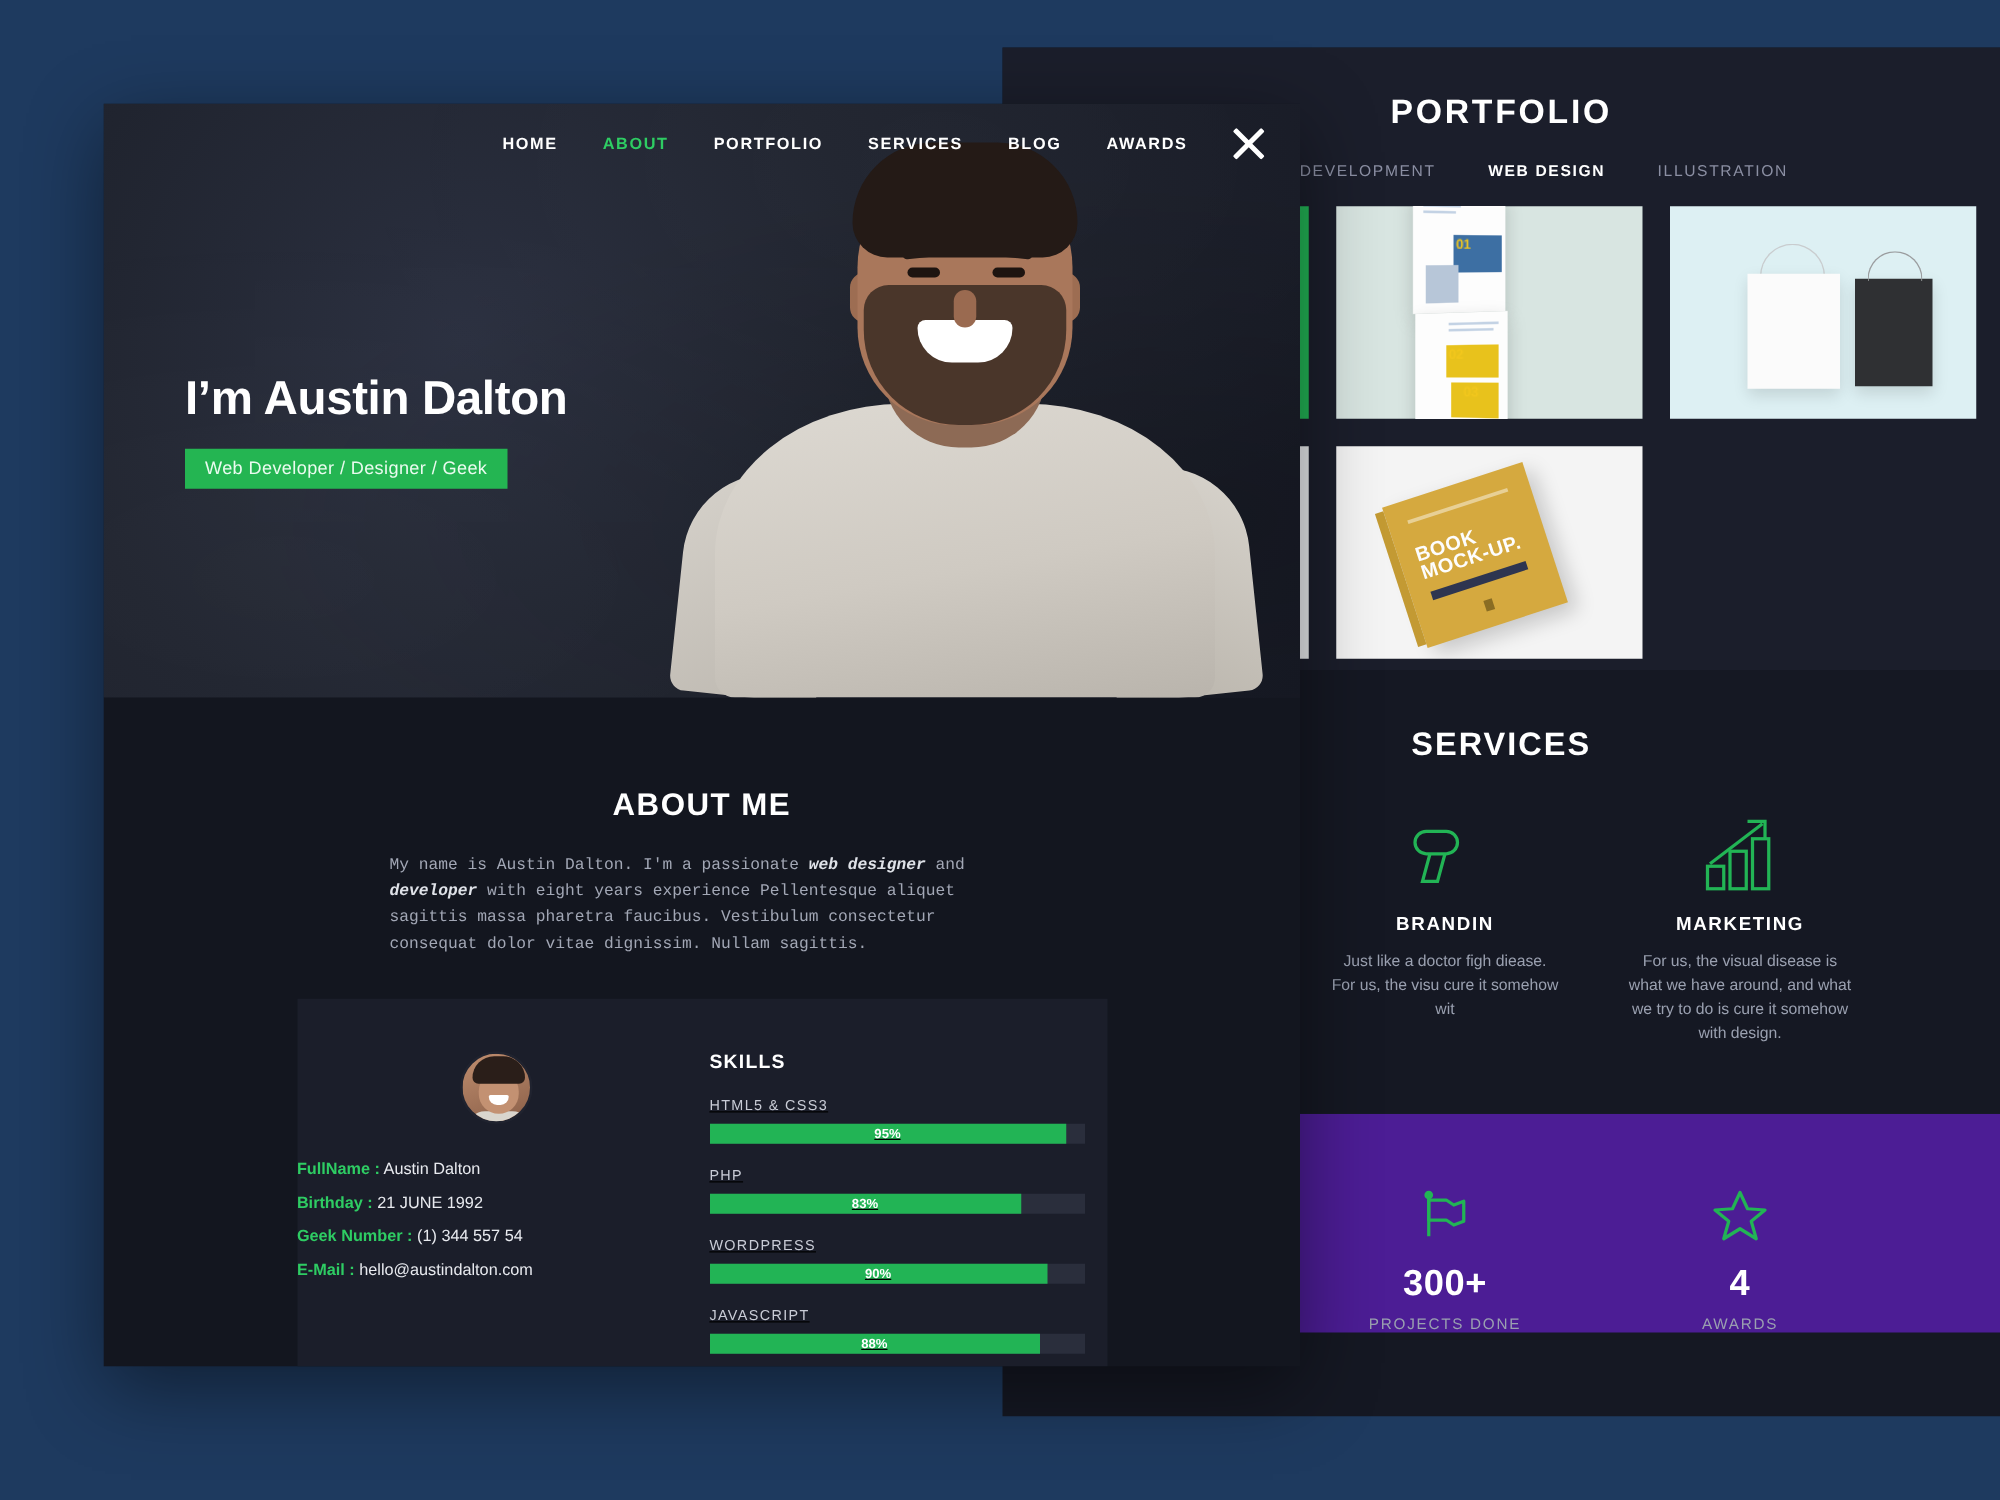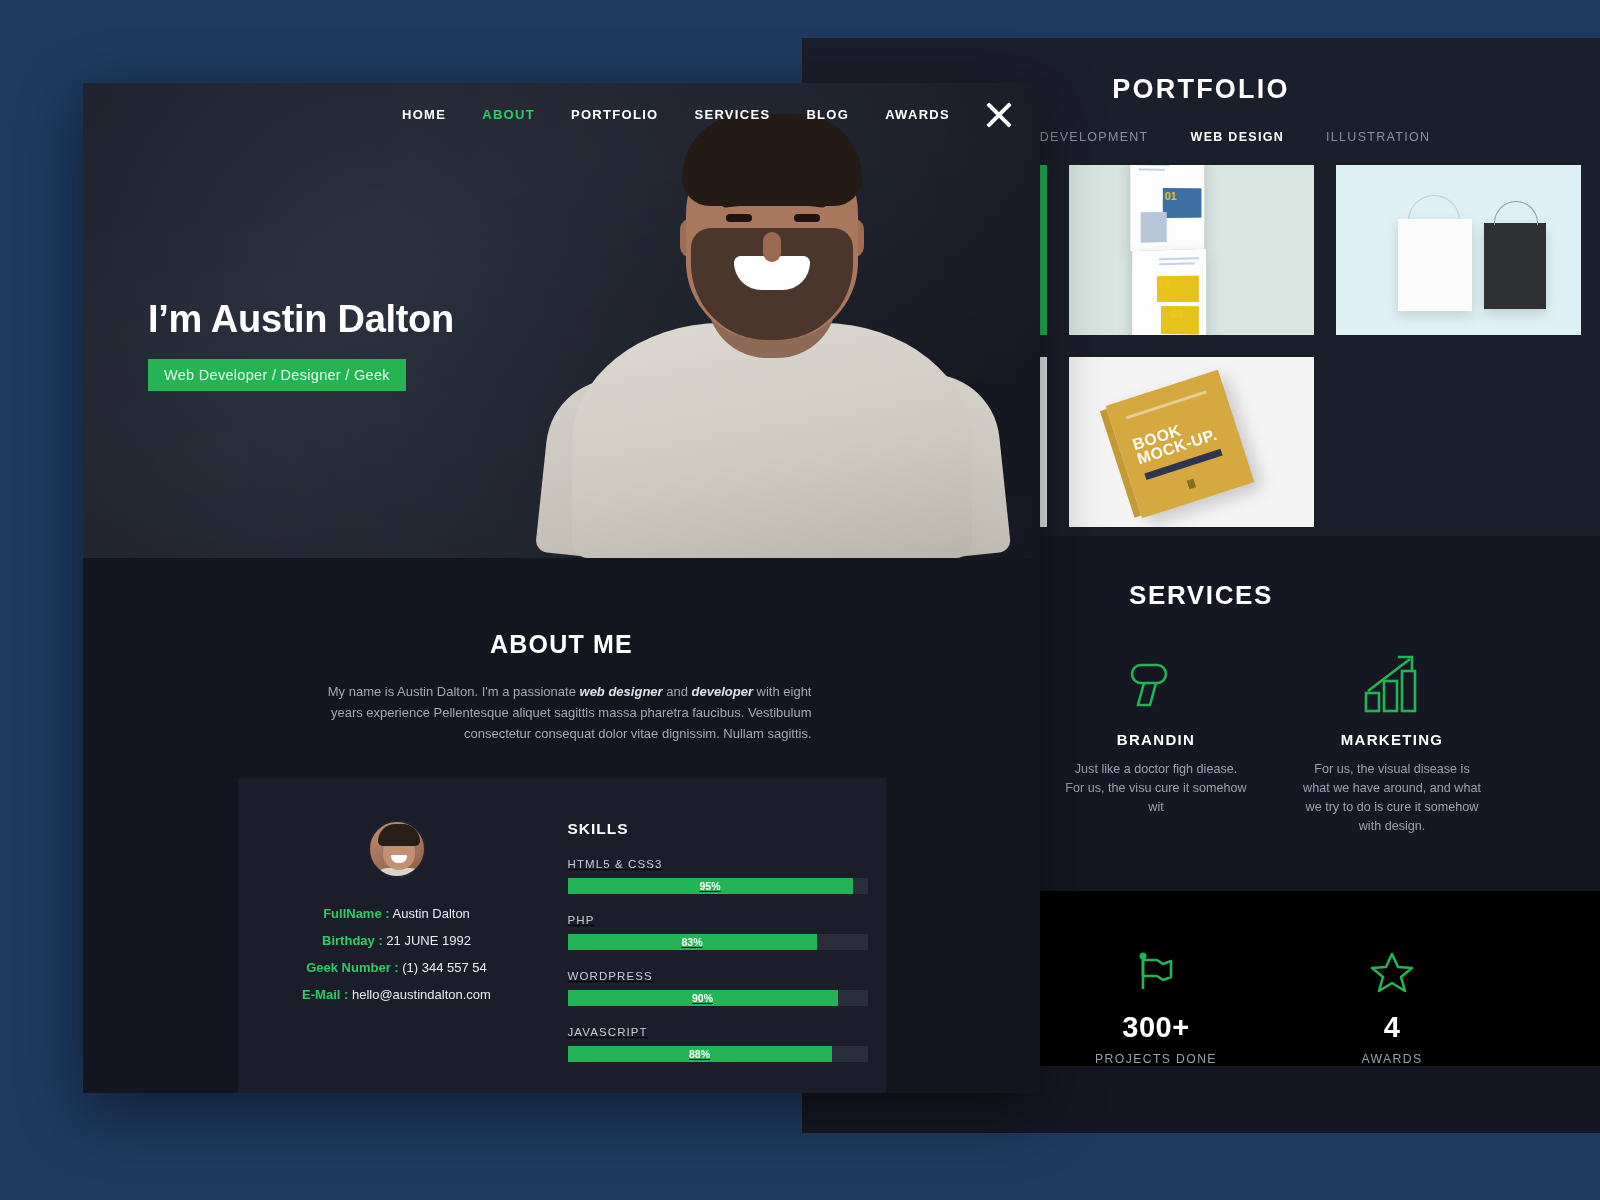--- a/index.html
+++ b/index.html
@@ -94,21 +94,21 @@
     display:grid; grid-template-columns:repeat(3, 236px); gap:0;
     position:relative; left:-236px; width:944px; margin-top:34px;
     padding-left:236px;
   }
   .service-card { text-align:center; padding:0 26px; }
   .svc-icon { height:76px; display:flex; align-items:center; justify-content:center; }
   .svc-name { color:#fff; font-size:15px; font-weight:bold; letter-spacing:1.3px; margin-top:10px; }
   .svc-desc { color:#9aa0b0; font-size:12.6px; line-height:19px; margin-top:12px; }
 
   
-  .stats-section { background:#000000; height:auto; padding:52px 0 0 0; }
+  .stats-section { background:#4c1d95; height:auto; padding:52px 0 0 0; }
   .stats-grid {
     display:grid; grid-template-columns:repeat(3, 236px);
     position:relative; left:-236px; width:944px; padding-left:236px;
   }
   .stat-card { text-align:center; }
   .stat-icon { height:58px; display:flex; align-items:center; justify-content:center; }
   .stat-num { color:#fff; font-size:29px; font-weight:bold; margin-top:10px; letter-spacing:.5px; }
   .stat-label { color:#9aa0b0; font-size:12.2px; letter-spacing:1.4px; margin-top:8px; }
 
   
@@ -210,30 +210,30 @@
               background:#241a16; border-radius:4px; transform:rotate(-6deg); }
   .ph-brow-r { position:absolute; left:50%; margin-left:20px; bottom:352px; width:34px; height:7px;
               background:#241a16; border-radius:4px; transform:rotate(6deg); }
   .ph-nose { position:absolute; left:50%; margin-left:-9px; bottom:296px; width:18px; height:30px;
              background:#9a6a50; border-radius:9px; }
 
   
   .about { background:#13161f; padding:72px 0 0 0; height:535px; }
   .about-title { text-align:center; color:#fff; font-size:25px; font-weight:bold; letter-spacing:1.2px; }
   .about-desc {
-    width:500px; margin:22px auto 16px; text-align:right;
-    color:#a2a7b5; font-size:13px; line-height:21px;
+    width:500px; margin:22px auto 16px; text-align:left;
+    color:#a2a7b5; font-size:13px; line-height:21px;font-family:Liberation Mono, monospace;
   }
   .about-desc b { color:#dfe2e8; font-style:italic; }
 
   .about-card {
     margin:34px auto 0; width:648px; background:#1b1e2a;
     padding:42px 0 40px 0; display:flex;
   }
-  .card-left { width:330px; text-align:center; padding-right:12px; }
+  .card-left { width:330px; text-align:left; padding-right:12px; }
   .avatar {
     width:58px; height:58px; border-radius:50%; margin:0 auto;
     background:linear-gradient(160deg,#c08e6f,#8a5f48);
     position:relative; overflow:hidden; border:2px solid #20232f;
   }
   .av-hair { position:absolute; left:8px; top:2px; width:42px; height:22px; background:#2a1e19; border-radius:22px 22px 6px 6px; }
   .av-face { position:absolute; left:13px; top:14px; width:32px; height:34px; background:#c39172; border-radius:16px; }
   .av-smile { position:absolute; left:21px; top:33px; width:16px; height:8px; background:#fff; border-radius:2px 2px 10px 10px; }
   .av-body { position:absolute; left:4px; top:46px; width:50px; height:18px; background:#d9d5cd; border-radius:14px 14px 0 0; }
 

